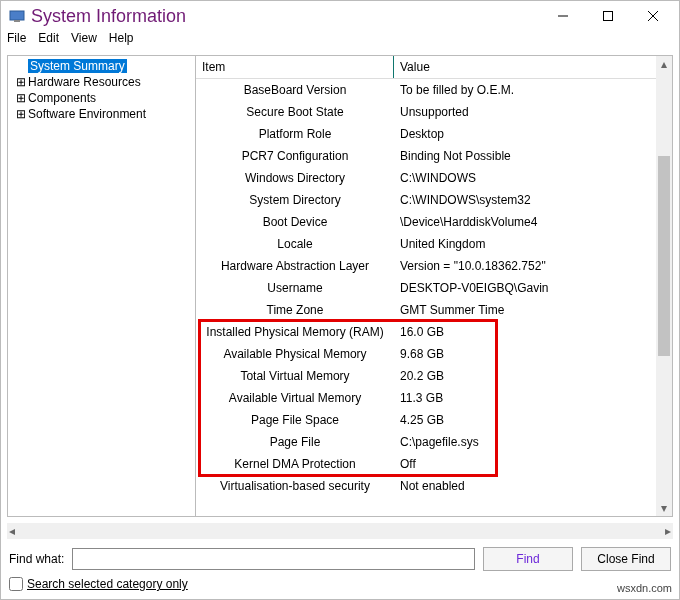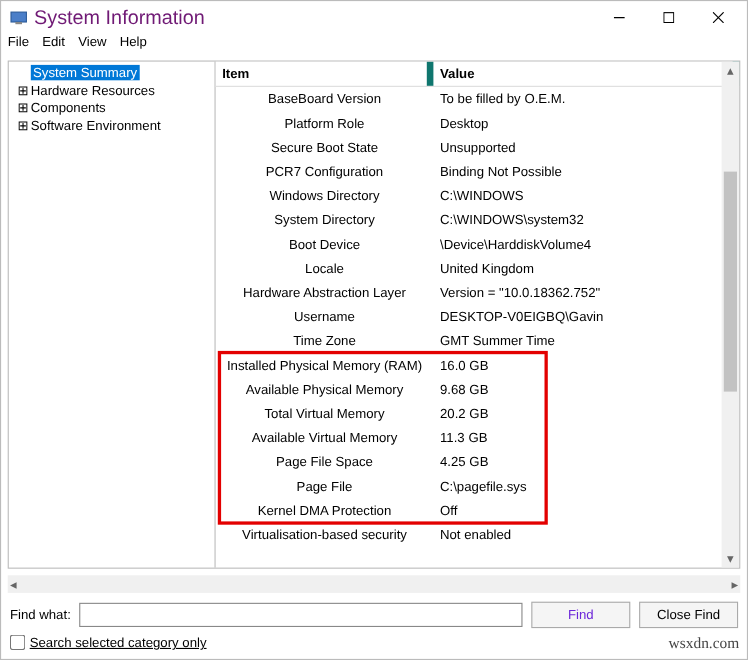--- a/index.html
+++ b/index.html
@@ -12,42 +12,42 @@
 .titlebar .btn svg { width: 10px; height: 10px; }
 .menubar { height: 22px; display: flex; align-items: flex-start; padding: 0 6px; gap: 12px; font-size: 12px; }
 .menubar span { cursor: default; }
 .content { flex: 1; display: flex; border: 1px solid #bbb; margin: 2px 6px 6px 6px; min-height: 0; }
 .tree { width: 188px; border-right: 1px solid #bbb; overflow: auto; padding: 2px 0; }
 .tree-item { display: flex; align-items: center; padding: 1px 2px 1px 6px; white-space: nowrap; }
 .tree-item .exp { width: 14px; text-align: center; display: inline-block; }
 .tree-item.sel .lbl { background: #0078d7; color: #fff; padding: 0 2px; }
 .listwrap { flex: 1; position: relative; overflow: auto; }
 .listhdr { display: flex; position: sticky; top: 0; background: #fff; border-bottom: 1px solid #ddd; }
-.listhdr .col { padding: 4px 6px; border-right: 6px solid #0f766e; font-weight: bold; }
+.listhdr .col { padding: 4px 6px; border-right: 1px solid #0f766e; }
 .col-item { width: 198px; }
 .col-val { flex: 1; }
 .rows { }
 .row { display: flex; padding: 2px 0; }
 .row .c1 { width: 198px; padding: 2px 6px; text-align: center; }
 .row .c2 { flex: 1; padding: 2px 6px; white-space: nowrap; }
 .highlight-box { position: absolute; border: 3px solid #e30000; pointer-events: none; }
 .scroll-v { position: absolute; right: 0; top: 0; bottom: 0; width: 16px; background: #f0f0f0; }
 .scroll-v .thumb { position: absolute; left: 2px; right: 2px; top: 100px; height: 200px; background: #c2c2c2; }
 .scroll-v .arr { position: absolute; left: 0; right: 0; height: 16px; display: flex; align-items: center; justify-content: center; color: #666; }
 .scroll-v .arr.top { top: 0; } .scroll-v .arr.bot { bottom: 0; }
 .hscroll { height: 16px; background: #f0f0f0; margin: 0 6px 4px 6px; display: flex; align-items: center; justify-content: space-between; padding: 0 2px; color: #666; }
 .findbar { display: flex; align-items: center; gap: 8px; padding: 4px 8px; }
 .findbar label { }
 .findbar input.text { flex: 1; height: 22px; border: 1px solid #888; padding: 0 4px; }
 .findbar button { width: 90px; height: 24px; border: 1px solid #aaa; background: #f5f5f5; }
 .findbar button:disabled { color: #6d28d9; }
 .checks { display: flex; gap: 60px; padding: 2px 8px 8px 8px; text-decoration: underline; }
 .checks label { display: flex; align-items: center; gap: 4px; }
 .checks input { width: 14px; height: 14px; }
-.watermark { position: fixed; right: 8px; bottom: 6px; font-size: 14px; color: #444; font-family: Liberation Serif, serif; }
+.watermark { position: fixed; right: 8px; bottom: 6px; font-size: 11px; color: #444; }
 </style>
 </head>
 <body>
 
 <div class="window">
 
   <div class="titlebar">
     <span class="icon">
       <svg viewBox="0 0 16 16">
           <rect x="1" y="3" width="14" height="9" fill="#4a7ec8" stroke="#2a5a98"></rect>
@@ -105,26 +105,26 @@
       <div class="listhdr">
         <div class="col col-item">Item</div>
         <div class="col col-val">Value</div>
       </div>
       <div class="rows" id="rows">
           <div class="row">
             <div class="c1">BaseBoard Version</div>
             <div class="c2">To be filled by O.E.M.</div>
           </div>
           <div class="row">
+            <div class="c1">Secure Boot State</div>
+            <div class="c2">Unsupported</div>
+          </div>
+          <div class="row">
             <div class="c1">Platform Role</div>
             <div class="c2">Desktop</div>
-          </div>
-          <div class="row">
-            <div class="c1">Secure Boot State</div>
-            <div class="c2">Unsupported</div>
           </div>
           <div class="row">
             <div class="c1">PCR7 Configuration</div>
             <div class="c2">Binding Not Possible</div>
           </div>
           <div class="row">
             <div class="c1">Windows Directory</div>
             <div class="c2">C:\WINDOWS</div>
           </div>
           <div class="row">

